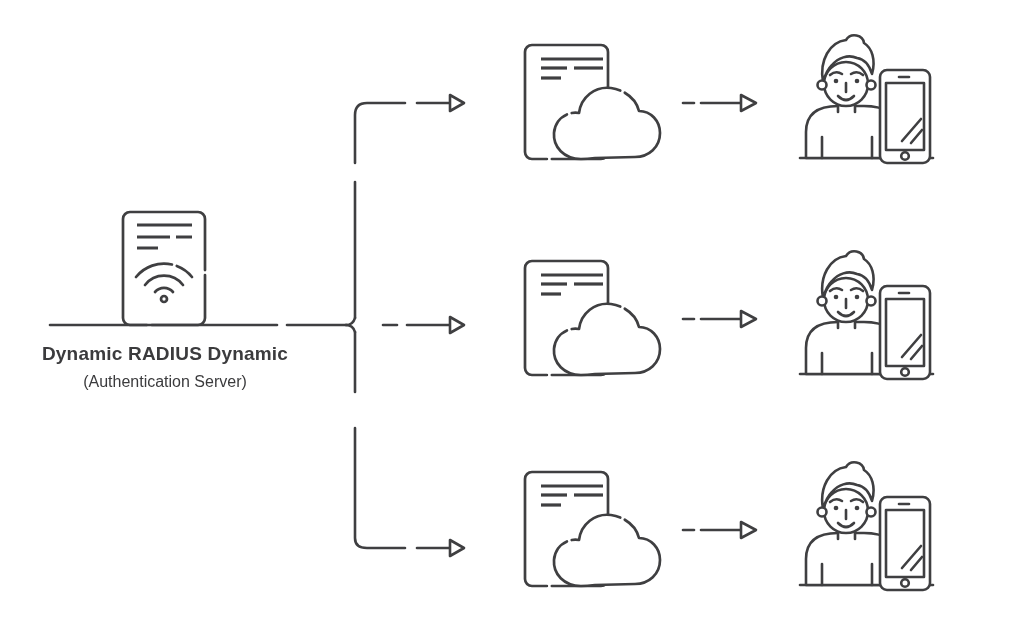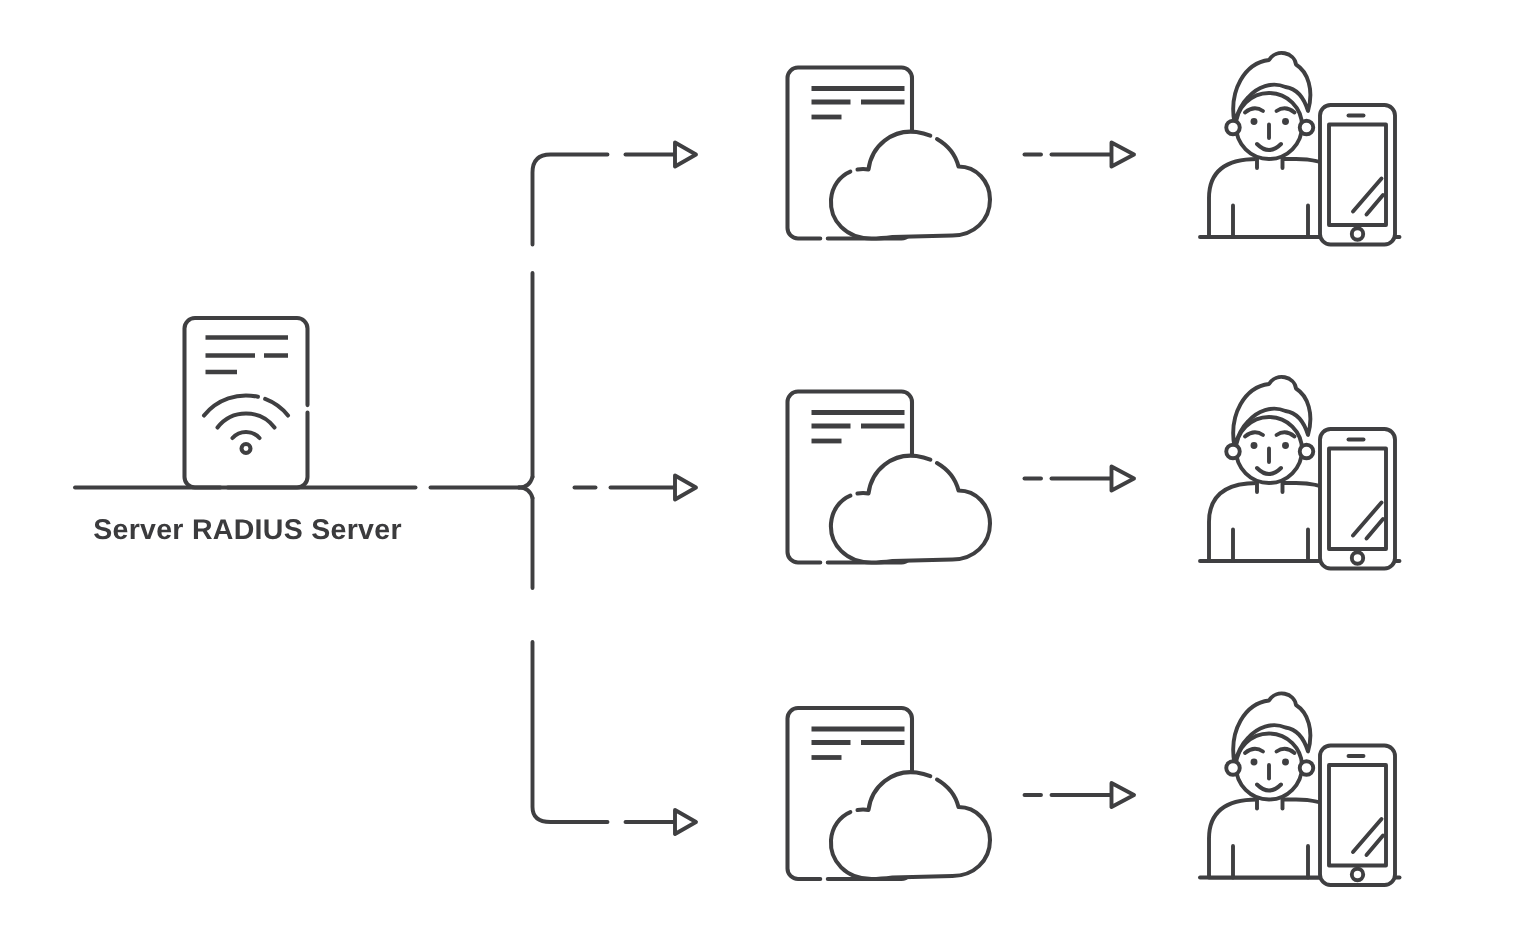--- a/index.html
+++ b/index.html
@@ -143,15 +143,16 @@
       <use href="#icon-arrow"></use>
       <use href="#icon-user-phone"></use>
     </g>
     <g transform="translate(0,427)">
       <use href="#icon-cloud-doc"></use>
       <use href="#icon-arrow"></use>
       <use href="#icon-user-phone"></use>
     </g>
   </svg>
 
-  <div class="server-label">Server RADIUS Server</div>
+  <div class="server-label">Dynamic RADIUS Dynamic</div>
+  <div class="server-sublabel">(Authentication Server)</div>
 
 </div>
 
 </body></html>

